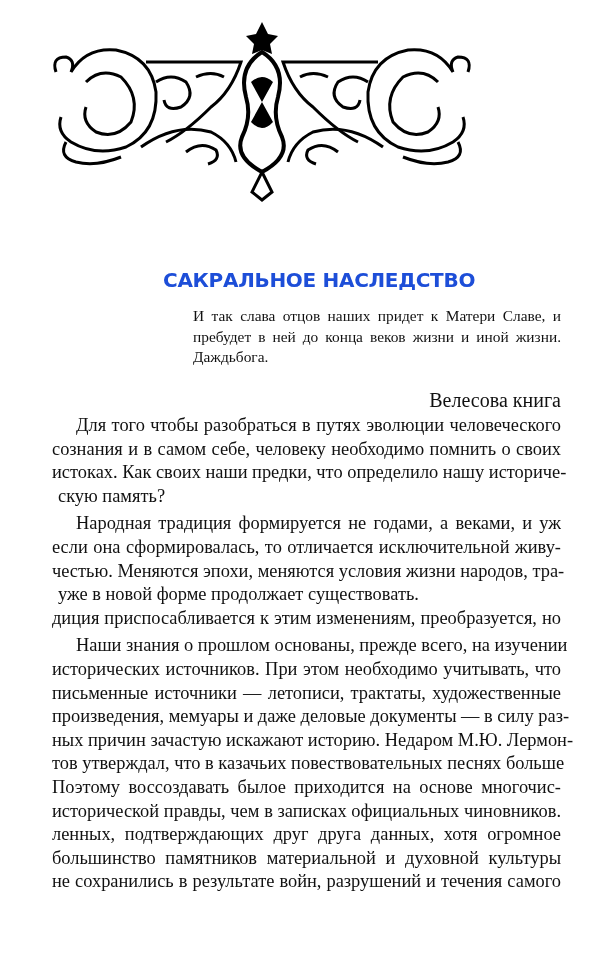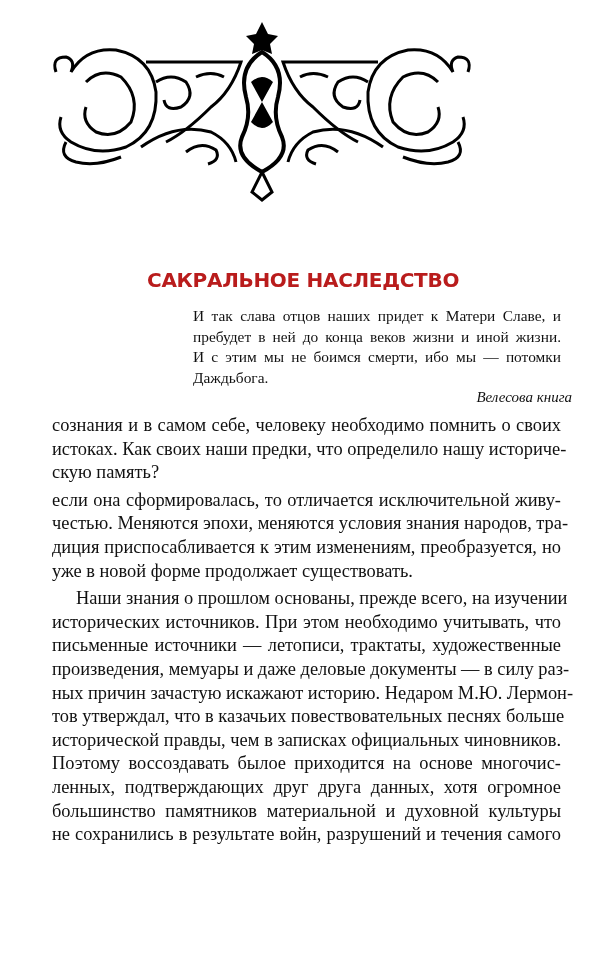--- a/index.html
+++ b/index.html
@@ -1,26 +1,26 @@
 <!DOCTYPE html>
 <html><head>
 <meta charset="utf-8">
 <style>
   html, body { margin:0; padding:0; background:#ffffff; }
   body { width:600px; height:954px; position:relative; overflow:hidden; font-family:"Liberation Serif", "DejaVu Serif", serif; color:#111; }
   .ornament { position:absolute; left:46px; top:22px; width:432px; height:180px; }
-  .title { position:absolute; left:147px; top:268px; width:300px; font-family:"DejaVu Sans", "Liberation Sans", sans-serif; font-weight:bold; font-size:20px; letter-spacing:-0.3px; color:#b91c1c; white-space:nowrap; }
+  .title { position:absolute; left:163px; top:268px; width:300px; font-family:"DejaVu Sans", "Liberation Sans", sans-serif; font-weight:bold; font-size:20px; letter-spacing:-0.3px; color:#1d4ed8; white-space:nowrap; }
   .epigraph { position:absolute; left:193px; top:306px; width:368px; font-size:15.4px; line-height:20.5px; text-align:justify; }
   .epigraph .ln { display:block; text-align:justify; text-align-last:justify; height:20.5px; }
   .epigraph .ln.last { text-align-last:left; }
-  .source { position:absolute; right:28px; top:389px; font-style:italic; font-size:15px; }
+  .source { position:absolute; right:39px; top:389px; font-size:20px; }
   .body { position:absolute; left:52px; top:414px; width:509px; font-size:18.4px; line-height:23.6px; }
   .body .ln { display:block; height:23.6px; white-space:nowrap; text-align:justify; text-align-last:justify; }
   .body .ln.indent { padding-left:24px; }
-  .body .ln.last { text-align-last:left; }
+  .body .ln.last { text-align-last:left;margin-left:6px; }
   .body .gap { height:4px; }
 </style>
 </head>
 <body>
 
 <svg class="ornament" viewBox="0 0 432 180" xmlns="http://www.w3.org/2000/svg">
   <g fill="none" stroke="#000" stroke-width="3">
 
     <path d="M10 50 Q5 35 20 35 Q30 38 25 50 Q40 25 70 28 Q105 35 110 70 Q112 110 80 125 Q50 135 25 120 Q10 110 15 95"></path>
     <path d="M40 60 Q55 45 75 55 Q95 75 85 100 Q70 118 50 110 Q35 100 40 85"></path>
@@ -49,39 +49,40 @@
     <path d="M205 60 Q216 50 227 60 Q216 80 205 100 Q216 112 227 100 Q216 80 205 60 Z"></path>
     <path d="M216 150 L226 170 L216 178 L206 170 Z" fill="none" stroke="#000" stroke-width="3"></path>
   </g>
 </svg>
 
 <div class="title">САКРАЛЬНОЕ НАСЛЕДСТВО</div>
 
 <div class="epigraph">
   <span class="ln">И так слава отцов наших придет к Матери Славе, и</span>
   <span class="ln">пребудет в ней до конца веков жизни и иной жизни.</span>
-  <span class="ln">И с этим мы не боимся смерти, ибо мы — потомки</span>
   <span class="ln last">Даждьбога.</span>
 </div>
 <div class="source">Велесова книга</div>
 
 <div class="body">
+  <span class="ln indent">Для того чтобы разобраться в путях эволюции человеческого</span>
   <span class="ln">сознания и в самом себе, человеку необходимо помнить о своих</span>
   <span class="ln">истоках. Как своих наши предки, что определило нашу историче-</span>
   <span class="ln last">скую память?</span>
   <div class="gap"></div>
+  <span class="ln indent">Народная традиция формируется не годами, а веками, и уж</span>
   <span class="ln">если она сформировалась, то отличается исключительной живу-</span>
-  <span class="ln">честью. Меняются эпохи, меняются условия знания народов, тра-</span>
+  <span class="ln">честью. Меняются эпохи, меняются условия жизни народов, тра-</span>
+  <span class="ln last">уже в новой форме продолжает существовать.</span>
   <span class="ln">диция приспосабливается к этим изменениям, преобразуется, но</span>
-  <span class="ln last">уже в новой форме продолжает существовать.</span>
   <div class="gap"></div>
   <span class="ln indent">Наши знания о прошлом основаны, прежде всего, на изучении</span>
   <span class="ln">исторических источников. При этом необходимо учитывать, что</span>
   <span class="ln">письменные источники — летописи, трактаты, художественные</span>
   <span class="ln">произведения, мемуары и даже деловые документы — в силу раз-</span>
   <span class="ln">ных причин зачастую искажают историю. Недаром М.Ю. Лермон-</span>
   <span class="ln">тов утверждал, что в казачьих повествовательных песнях больше</span>
+  <span class="ln">Поэтому воссоздавать былое приходится на основе многочис-</span>
   <span class="ln">исторической правды, чем в записках официальных чиновников.</span>
-  <span class="ln">Поэтому воссоздавать былое приходится на основе многочис-</span>
   <span class="ln">ленных, подтверждающих друг друга данных, хотя огромное</span>
   <span class="ln">большинство памятников материальной и духовной культуры</span>
   <span class="ln">не сохранились в результате войн, разрушений и течения самого</span>
 </div>
 
 </body></html>

